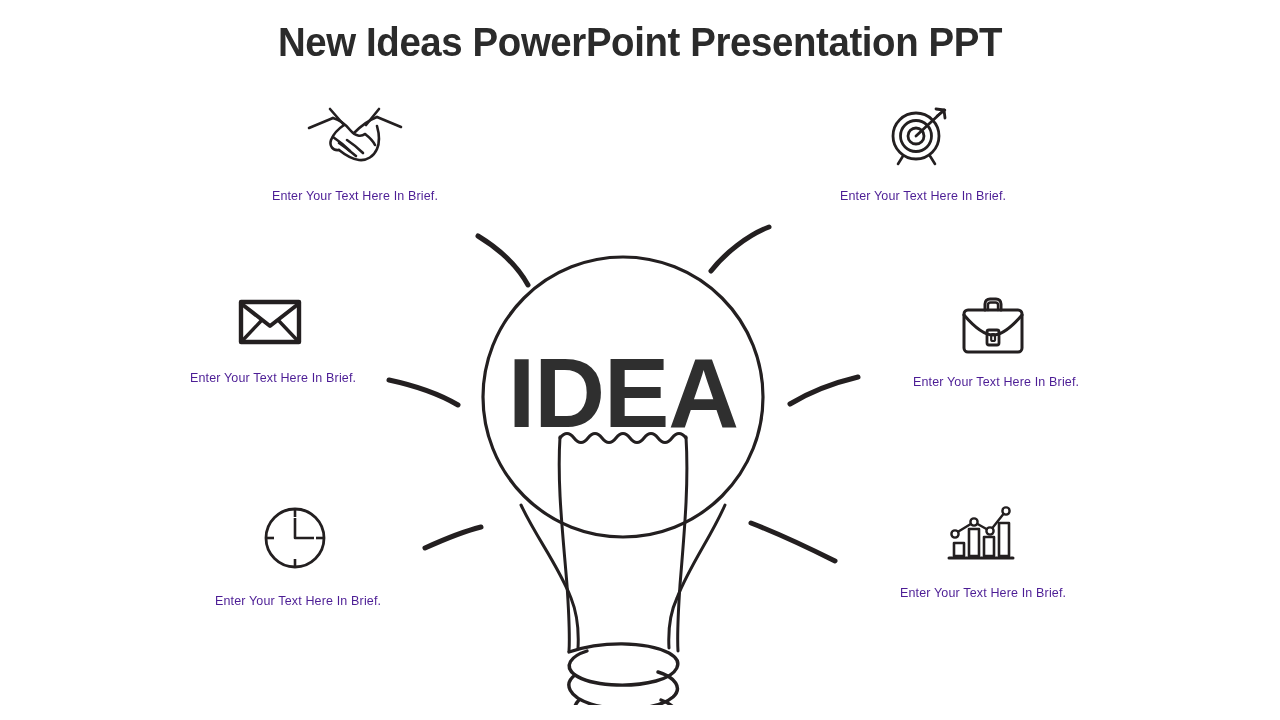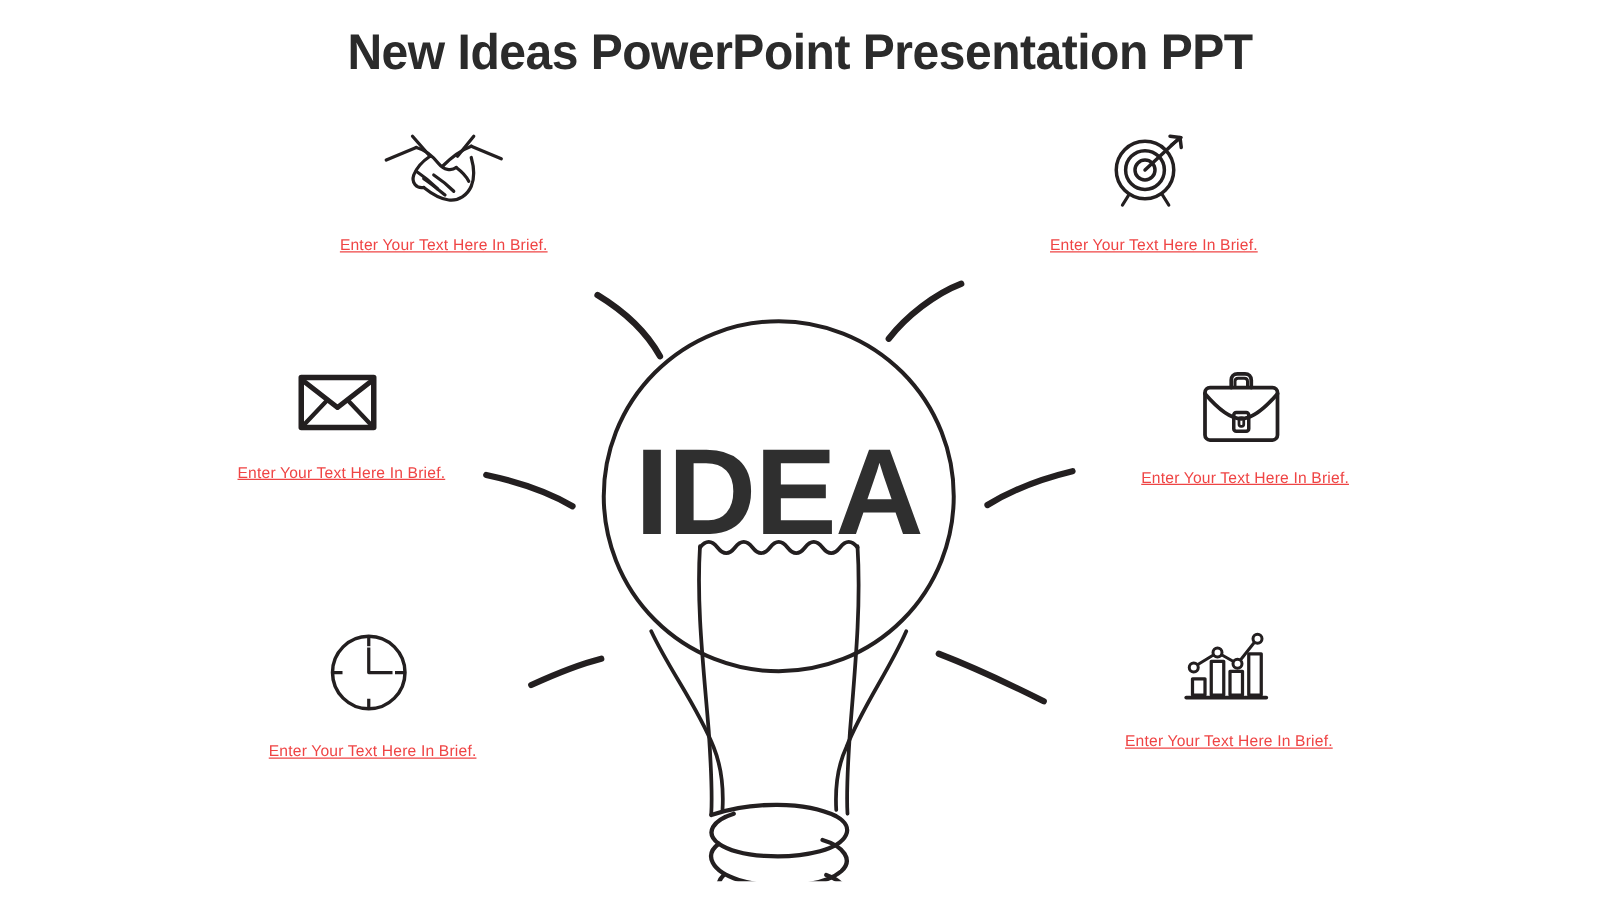--- a/index.html
+++ b/index.html
@@ -51,25 +51,24 @@
     position: absolute;
     text-align: center;
   }
   .icon-art {
     display: block;
     margin: 0 auto;
   }
   .icon-label {
     font-family: "Liberation Sans", sans-serif;
     font-size: 12.5px;
-    color: #ef4444;
+    color: #4c1d95;
     letter-spacing: 0.15px;
     white-space: nowrap;
     line-height: 16px;
-    text-decoration: underline;
   }
 
   
   #item-handshake  { left: 255px; top: 104px;  width: 200px; }
   #item-handshake .icon-label { margin-top: 22px; }
 
   #item-target     { left: 840px; top: 104px;  width: 160px; }
   #item-target .icon-label { margin-top: 22px; }
 
   #item-mail       { left: 190px; top: 296px;  width: 160px; }

